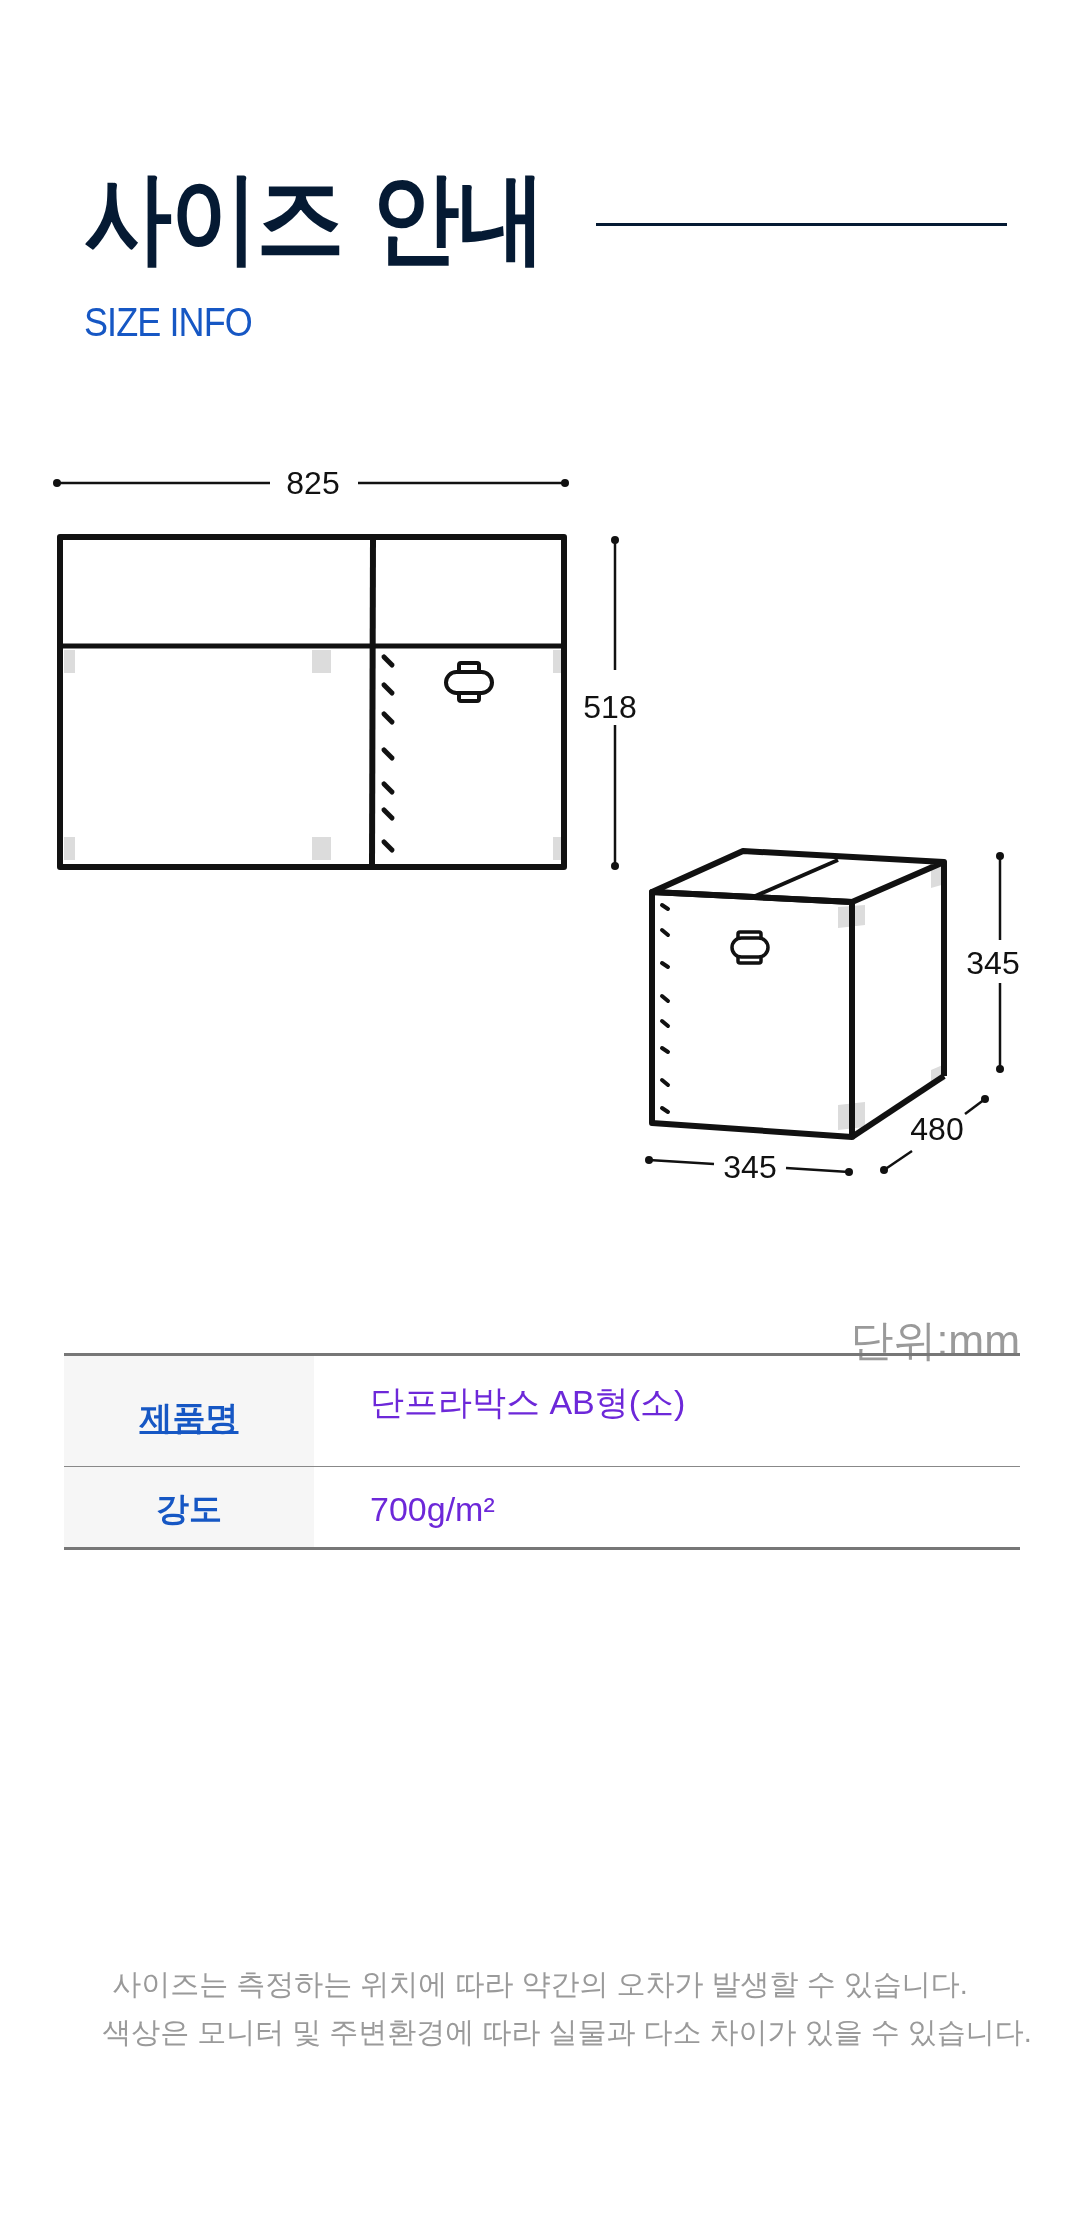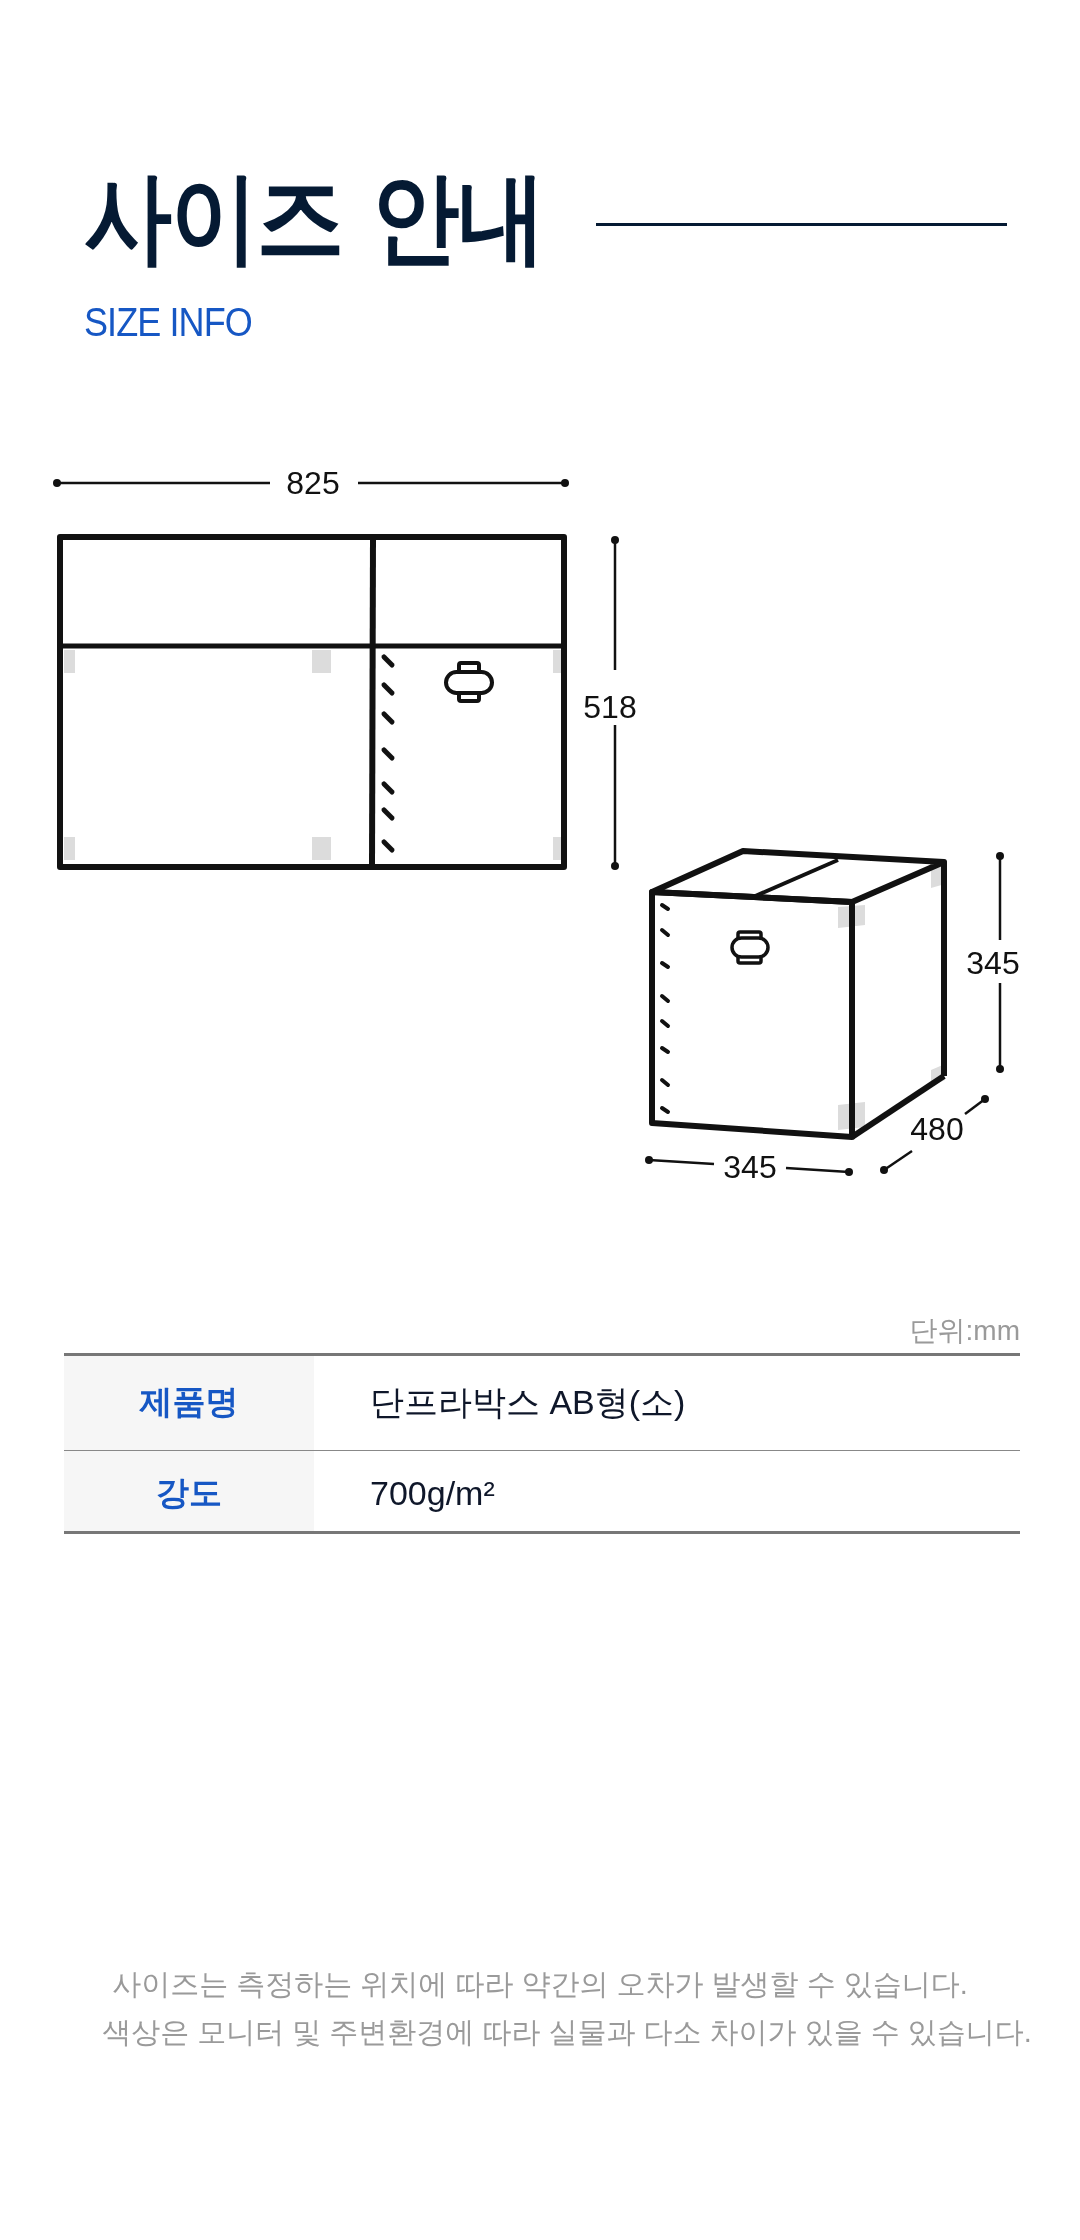--- a/index.html
+++ b/index.html
@@ -2,26 +2,26 @@
 <html><head>
   <meta charset="utf-8">
   <style>
     html, body { margin: 0; padding: 0; background: #ffffff; }
     body { width: 1080px; height: 2240px; position: relative; overflow: hidden; font-family: "Liberation Sans", "DejaVu Sans", sans-serif; }
     .title { position: absolute; left: 84px; top: 168px; font-size: 100px; font-weight: 700; color: #051a33; letter-spacing: -2px; line-height: 1; font-family: "DejaVu Sans", sans-serif; transform: scaleX(0.88); transform-origin: left top; }
     .title-rule { position: absolute; left: 596px; top: 223px; width: 411px; height: 3px; background: #051a33; }
     .subtitle { position: absolute; left: 84px; top: 302px; font-size: 40px; color: #1657c4; letter-spacing: -1px; line-height: 1; transform: scaleX(0.9); transform-origin: left top; }
     svg.diagram { position: absolute; left: 0; top: 0; }
     .dim-label { font-family: "Liberation Sans", sans-serif; font-size: 32px; fill: #111; }
-    .unit { position: absolute; right: 60px; top: 1312px; font-size: 28px; color: #9a9a9a; }
+    .unit { position: absolute; right: 60px; top: 1312px; font-size: 43px; color: #9a9a9a; }
     table.spec { position: absolute; left: 64px; top: 1353px; width: 956px; border-collapse: collapse; border-top: 3px solid #777; border-bottom: 3px solid #777; }
     table.spec td { border-bottom: 1px solid #888; padding: 0; vertical-align: top; }
     table.spec tr:last-child td { border-bottom: none; }
     td.label { width: 250px; background: #f6f6f6; color: #1657c4; font-weight: 700; font-size: 33px; text-align: center; font-family: "DejaVu Sans", sans-serif; }
-    td.value { color: #0f172a; font-size: 34px; padding-left: 0; }
+    td.value { color: #6d28d9; font-size: 34px; padding-left: 0; }
     .cell-inner { padding: 32px 0 28px 0; line-height: 40px; }
     td.value .cell-inner { padding-left: 56px; }
     .line { display: block; }
     .note { position: absolute; left: 0; width: 1080px; text-align: center; font-size: 29px; color: #9a9a9a; line-height: 48px; }
   </style>
 </head>
 <body>
 
 <div class="title">사이즈 안내</div>
 <div class="title-rule"></div>
@@ -138,21 +138,21 @@
     </g>
   </g>
 </svg>
 
 <div class="unit">단위:mm</div>
 
 <table class="spec">
   <tbody>
       <tr>
     <td class="label" style="height:92px;">
-          <div class="cell-inner" style="padding-top:26px;">제품명</div>
+          <div class="cell-inner" style="padding-top:42px;text-decoration:underline;">제품명</div>
         </td>
     <td class="value">
           <div class="cell-inner" style="padding-top:26px;">
             <span class="line">단프라박스 AB형(소)</span>
           </div>
         </td>
   </tr>
   <tr>
     <td class="label" style="height:80px;">
           <div class="cell-inner" style="padding-top:22px;padding-bottom:18px;">강도</div>

